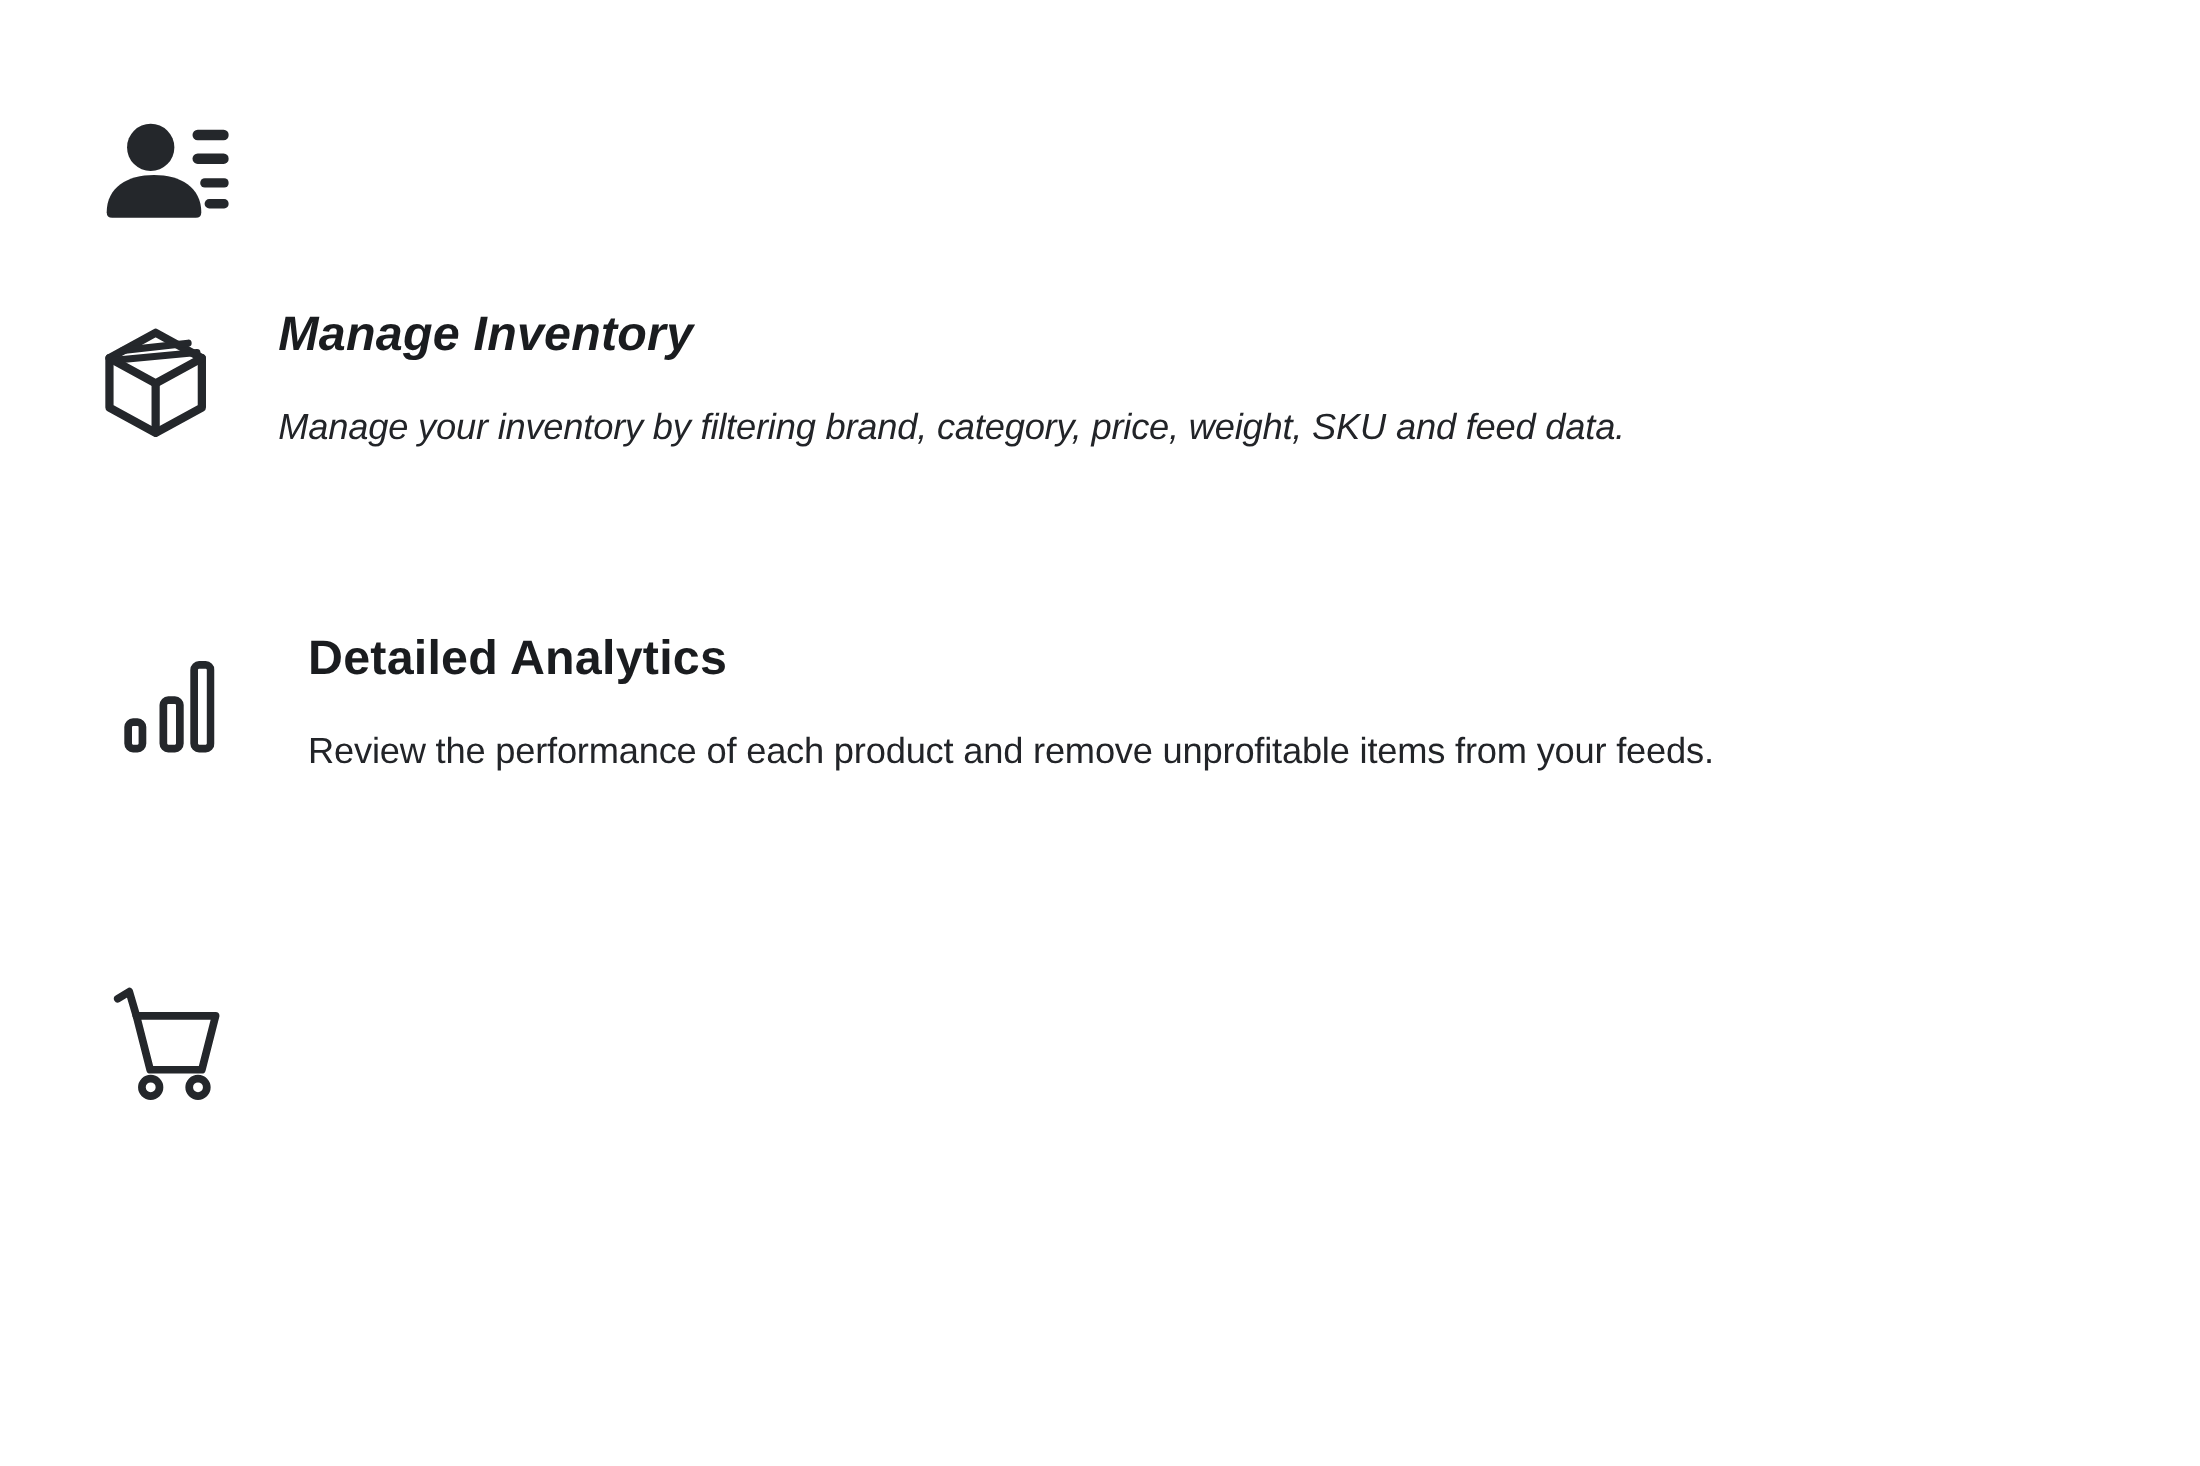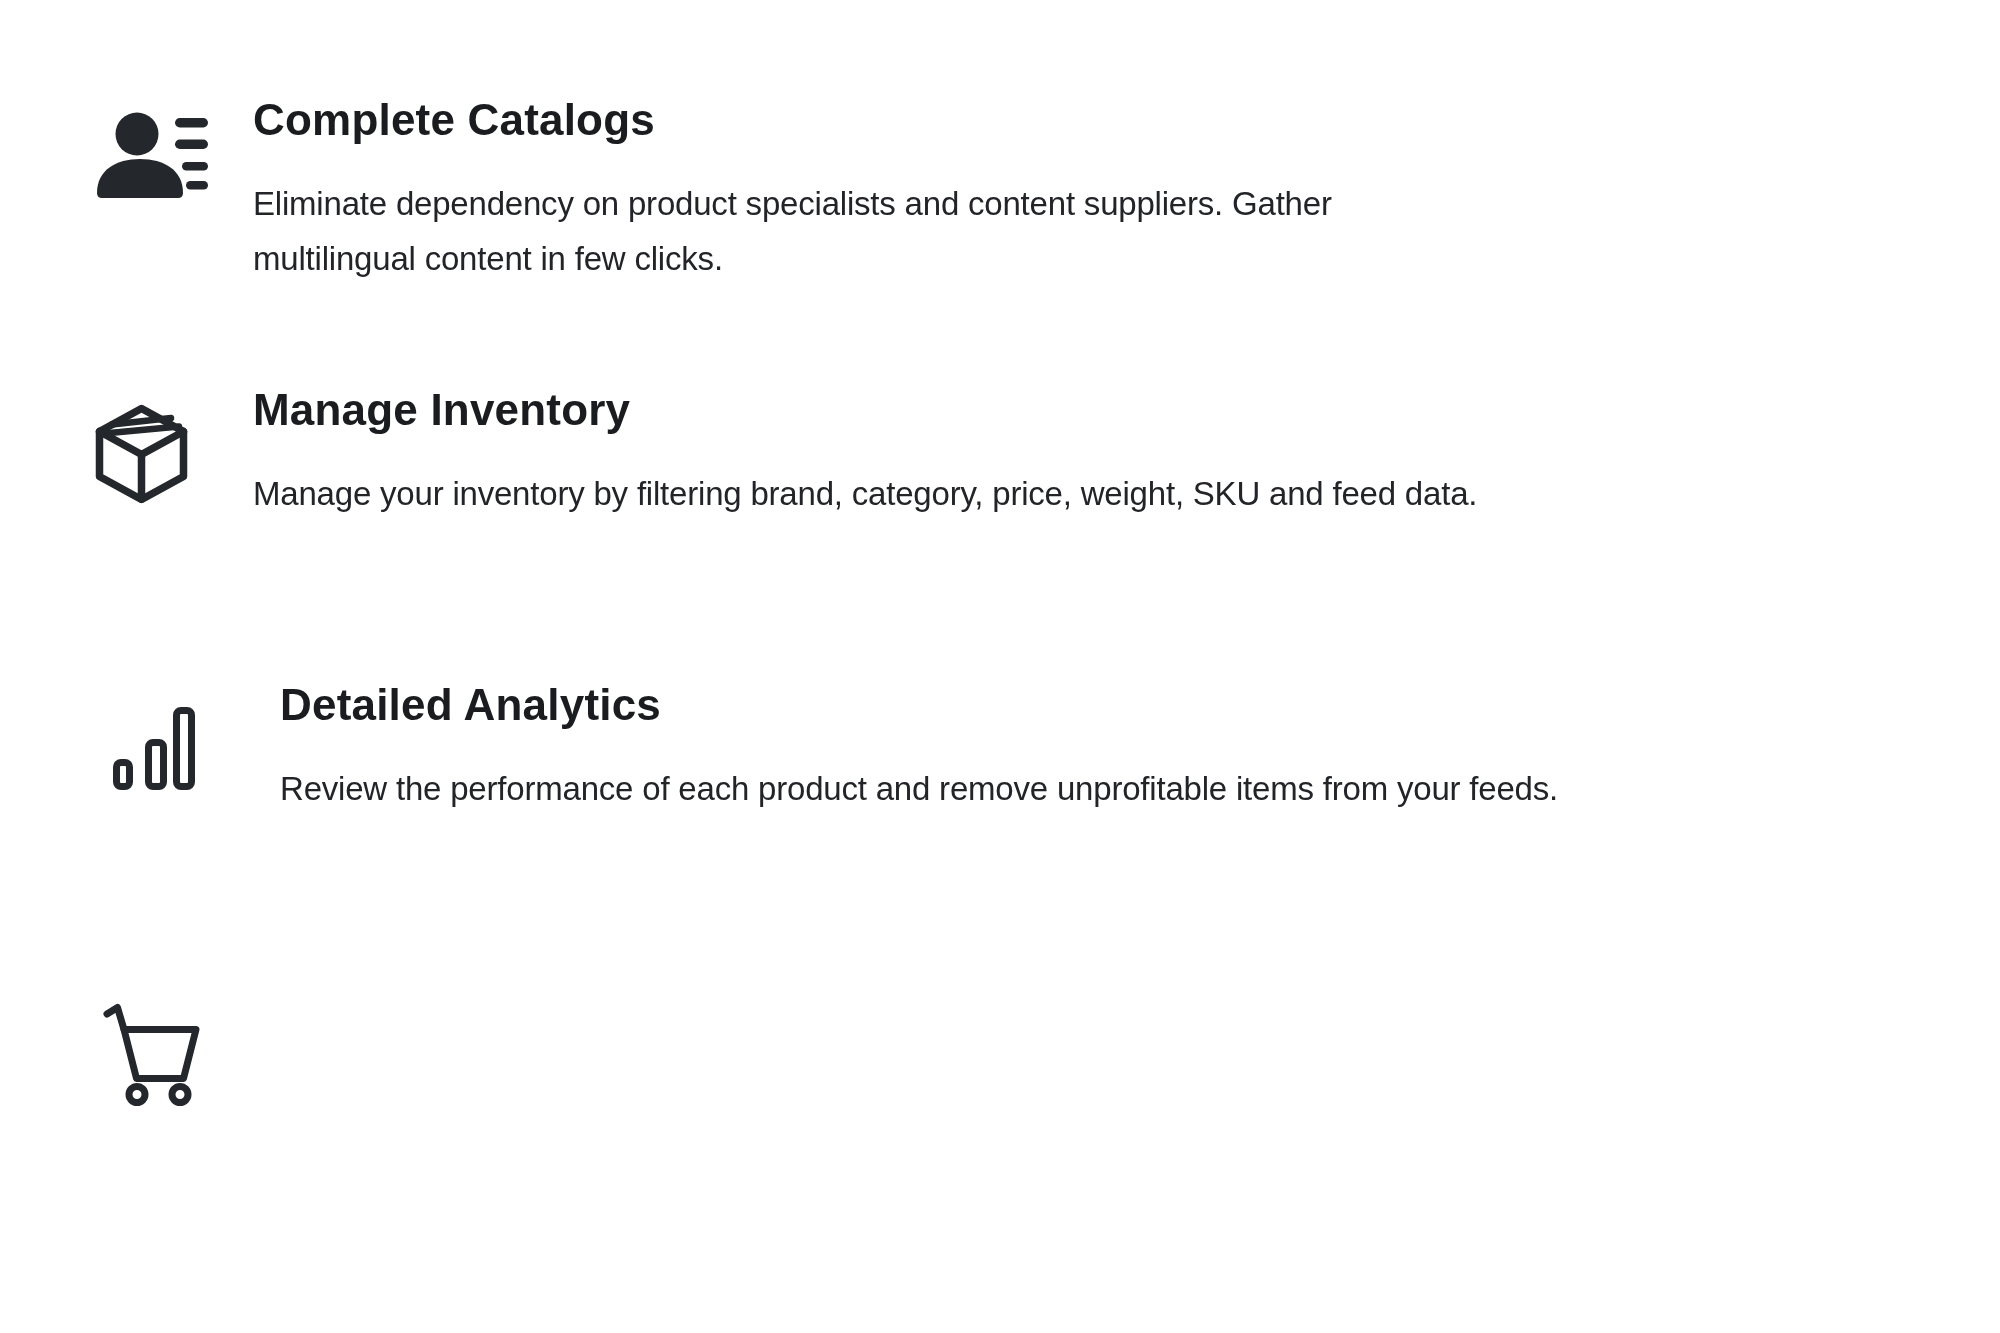--- a/index.html
+++ b/index.html
@@ -24,21 +24,21 @@
     display: flex;
     align-items: center;
     width: 1780px;
   }
   .feature-row.top-align {
     align-items: flex-start;
   }
   .feature-row.top-align .icon-col {
     margin-top: 12px;
   }
-  .row-2 { margin-top: 100px; }
+  .row-2 { margin-top: 80px; font-style: italic; }
   .row-3 { margin-top: 160px; gap: 27px; }
   .row-4 { margin-top: 185px; }
   .icon-col {
     flex: none;
     width: 115px;
     display: flex;
     justify-content: flex-start;
   }
   .icon-col svg {
     display: block;
@@ -87,25 +87,20 @@
         <svg width="113" height="92" viewBox="0 0 113 92">
           <circle class="fill-icon" cx="42" cy="26" r="21.5"></circle>
           <path class="fill-icon" d="M2 85 C2 62 21 51 45 51 C69 51 88 62 88 85 Q88 90 83 90 L7 90 Q2 90 2 85 Z"></path>
           <rect class="fill-icon" x="80" y="10" width="33" height="9.5" rx="4.75"></rect>
           <rect class="fill-icon" x="80" y="31.5" width="33" height="9.5" rx="4.75"></rect>
           <rect class="fill-icon" x="87" y="54" width="26" height="8.5" rx="4.25"></rect>
           <rect class="fill-icon" x="91" y="73" width="22" height="8.5" rx="4.25"></rect>
         </svg>
       </span>
     </div>
-    <div class="text-col">
-      <h3 class="feature-title">Complete Catalogs</h3>
-      <p class="feature-desc">Eliminate dependency on product specialists and content suppliers. Gather
-multilingual content in few clicks.</p>
-    </div>
   </div>
 
   <div class="feature-row row-2">
     <div class="icon-col">
       <span>
         <svg width="93" height="100" viewBox="0 0 93 100">
           <path class="stroke-icon" stroke-width="7.5" d="M46.5 4.5 L88.5 27.5 V72.5 L46.5 95.5 L4.5 72.5 V27.5 Z"></path>
           <path class="stroke-icon" stroke-width="7.5" d="M4.5 27.5 L46.5 50.5 L88.5 27.5"></path>
           <path class="stroke-icon" stroke-width="7.5" d="M46.5 50.5 V95"></path>
           <path class="stroke-icon" stroke-width="6.5" d="M17 20.5 L76 14"></path>

